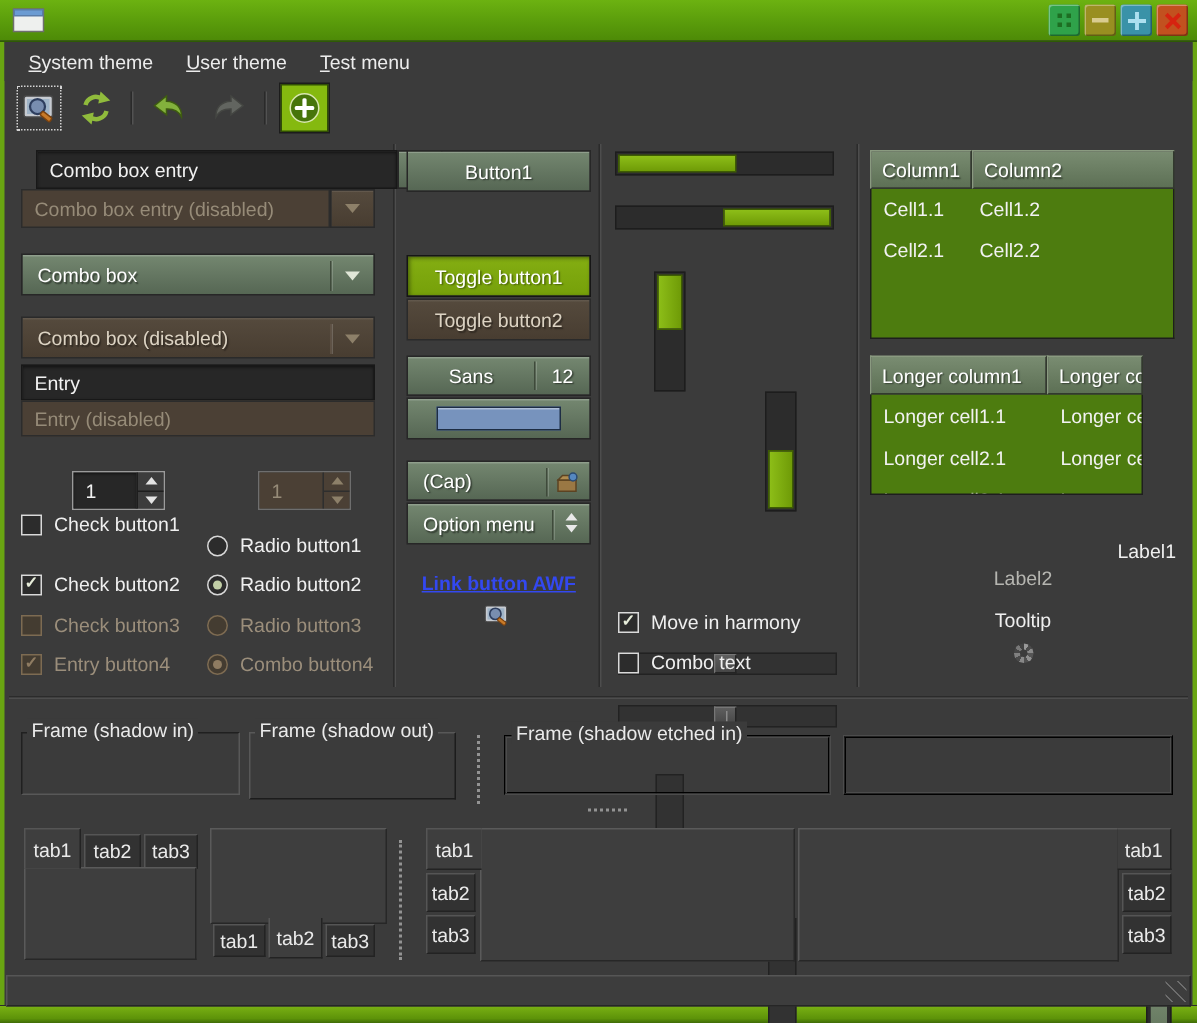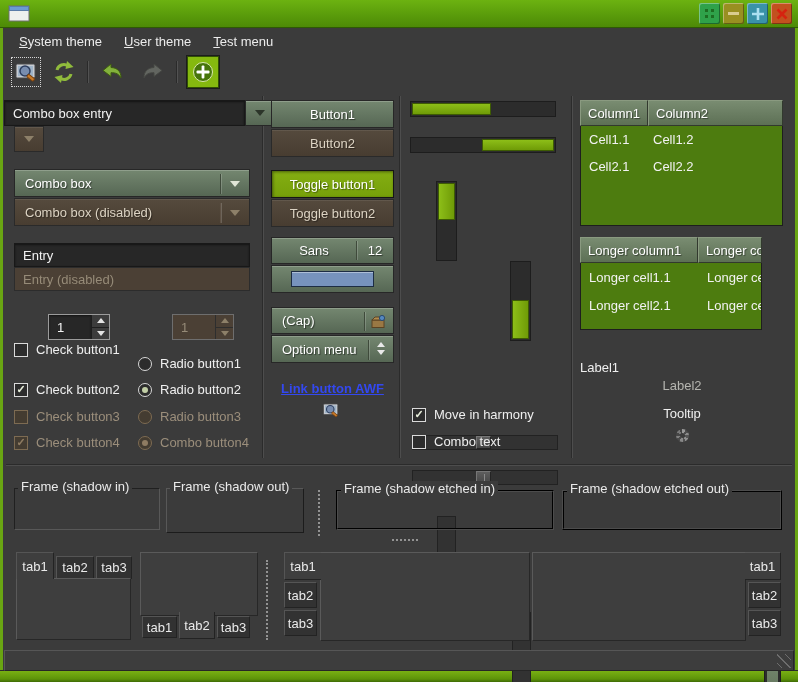--- a/index.html
+++ b/index.html
@@ -151,38 +151,39 @@
         <rect x="10.6" y="5.5" width="2.8" height="13" rx="1" fill="#fff"></rect>
         <rect x="5.5" y="10.6" width="13" height="2.8" rx="1" fill="#fff"></rect>
       </svg>
     </div>
   </div>
 
   <div class="abs groove-v" style="left:262px;top:96px;height:362px"></div>
   <div class="abs groove-v" style="left:399px;top:96px;height:362px"></div>
   <div class="abs groove-v" style="left:571px;top:96px;height:362px"></div>
 
-  <div class="abs" style="left:4px;top:100px;width:271px;height:26px;display:flex">
+  <div class="abs" style="left:24px;top:100px;width:271px;height:26px;display:flex">
     <div class="entry" style="flex:1">Combo box entry</div>
     <div class="btn" style="width:30px">
         <span class="tri-down tri-dark"></span>
       </div>
   </div>
   <div class="abs" style="left:14px;top:126px;width:236px;height:26px;display:flex">
+    <div class="entry-dis" style="flex:1">Combo box entry (disabled)</div>
     <div class="btn-brown" style="width:30px">
         <span class="tri-down tri-dis"></span>
       </div>
   </div>
 
   <div class="abs btn" style="left:14px;top:169px;width:236px;height:28px;justify-content:flex-start;padding-left:10px">
     <span>Combo box</span>
     <div class="vline abs" style="right:28px;top:4px;height:20px"></div>
     <span class="tri-down abs" style="right:9px;top:11px"></span>
   </div>
-  <div class="abs btn-brown" style="left:14px;top:198px;width:236px;height:28px;justify-content:flex-start;padding-left:10px">
+  <div class="abs btn-brown" style="left:14px;top:211px;width:236px;height:28px;justify-content:flex-start;padding-left:10px">
     <span>Combo box (disabled)</span>
     <div class="vline abs" style="right:28px;top:4px;height:20px;background:#5e5144"></div>
     <span class="tri-down tri-dis abs" style="right:9px;top:11px"></span>
   </div>
 
   <div class="abs entry" style="left:14px;top:243px;width:236px;height:24px">Entry</div>
   <div class="abs entry-dis" style="left:14px;top:267px;width:236px;height:24px">Entry (disabled)</div>
 
   <div class="abs" style="left:48px;top:314px;width:62px;height:26px;border:1px solid #9b9b9b;display:flex">
     <div class="entry" style="flex:1;border:none">1</div>
@@ -222,21 +223,21 @@
   <div class="abs chk-row" style="left:14px;top:409px;color:#9b8e7b">
     <span class="check dis">
         <span style="visibility: hidden;">✓</span>
       </span>
     <span>Check button3</span>
   </div>
   <div class="abs chk-row" style="left:14px;top:435px;color:#9b8e7b">
     <span class="check dis">
         <span>✓</span>
       </span>
-    <span>Check button4</span>
+    <span>Entry button4</span>
   </div>
 
   <div class="abs chk-row" style="left:138px;top:356px">
     <span class="radio">
         <span class="dot" style="visibility: hidden;"></span>
       </span>
     <span class="lbl">Radio button1</span>
   </div>
   <div class="abs chk-row" style="left:138px;top:382px">
     <span class="radio">
@@ -251,21 +252,20 @@
     <span>Radio button3</span>
   </div>
   <div class="abs chk-row" style="left:138px;top:435px;color:#9b8e7b">
     <span class="radio dis">
         <span class="dot"></span>
       </span>
     <span>Combo button4</span>
   </div>
 
   <div class="abs btn" style="left:271px;top:100px;width:123px;height:28px">Button1</div>
-  <div class="abs btn-brown" style="left:271px;top:129px;width:123px;height:28px">Button2</div>
   <div class="abs btn-green" style="left:271px;top:170px;width:123px;height:28px">Toggle button1</div>
   <div class="abs btn-brown" style="left:271px;top:199px;width:123px;height:28px">Toggle button2</div>
 
   <div class="abs btn" style="left:271px;top:237px;width:123px;height:27px">
     <span style="flex:1;text-align:center">Sans</span>
     <div class="vline" style="height:19px"></div>
     <span style="width:36px;text-align:center">12</span>
   </div>
   <div class="abs btn" style="left:271px;top:265px;width:123px;height:28px">
     <span style="width:83px;height:16px;background:#7793bd;border:1px solid #1d2d44;box-shadow:inset 0 1px 0 rgba(255,255,255,.4)"></span>
@@ -387,42 +387,41 @@
   </div>
 
   <div class="abs sb-trough" style="left:764px;top:237px;width:17px;height:93px">
     <div class="vstep" style="top:1px">
         <span class="arr" style="border-left:4px solid transparent;border-right:4px solid transparent;border-bottom:5px solid #22301e"></span>
       </div>
     <div class="sb-thumb" style="left:1px;right:1px;top:16px;height:42px"></div>
 
   </div>
 
-  <div class="abs lbl" style="left:580px;top:360px;width:204px;text-align:left">Label1</div>
+  <div class="abs lbl" style="left:580px;top:360px;width:204px;text-align:right">Label1</div>
   <div class="abs" style="left:580px;top:378px;width:204px;text-align:center;color:#b5b5b0">Label2</div>
   <div class="abs lbl" style="left:580px;top:406px;width:204px;text-align:center">Tooltip</div>
   <div class="abs spinner" style="left:676px;top:429px">
       <div class="spinner-hole"></div>
     </div>
 
   <div class="abs groove-h" style="left:6px;top:464px;width:786px"></div>
 
   <div class="abs f-in" style="left:14px;top:488px;width:146px;height:42px"></div>
   <span class="abs frame-label" style="left:18px;top:479px">Frame (shadow in)</span>
 
   <div class="abs f-out" style="left:166px;top:488px;width:138px;height:45px"></div>
   <span class="abs frame-label" style="left:170px;top:479px">Frame (shadow out)</span>
 
   <div class="abs dot-v" style="left:318px;top:490px;height:46px"></div>
 
   <div class="abs f-etin" style="left:336px;top:490px;width:218px;height:40px"></div>
   <span class="abs frame-label" style="left:341px;top:481px">Frame (shadow etched in)</span>
 
   <div class="abs f-etout" style="left:562px;top:490px;width:220px;height:40px"></div>
-  <span class="abs frame-label" style="left:567px;top:481px">Frame (shadow etched out)</span>
 
   <div class="abs dot-h" style="left:392px;top:539px;width:26px"></div>
 
   <div class="abs panel" style="left:16px;top:578px;width:115px;height:62px"></div>
   <div class="abs tab pos-top active" style="left:16px;top:552px;width:38px;height:27px">tab1</div>
   <div class="abs tab pos-top" style="left:56px;top:556px;width:38px;height:23px">tab2</div>
   <div class="abs tab pos-top" style="left:96px;top:556px;width:36px;height:23px">tab3</div>
 
   <div class="abs panel" style="left:140px;top:552px;width:118px;height:64px"></div>
   <div class="abs tab pos-bottom" style="left:142px;top:616px;width:35px;height:22px">tab1</div>

